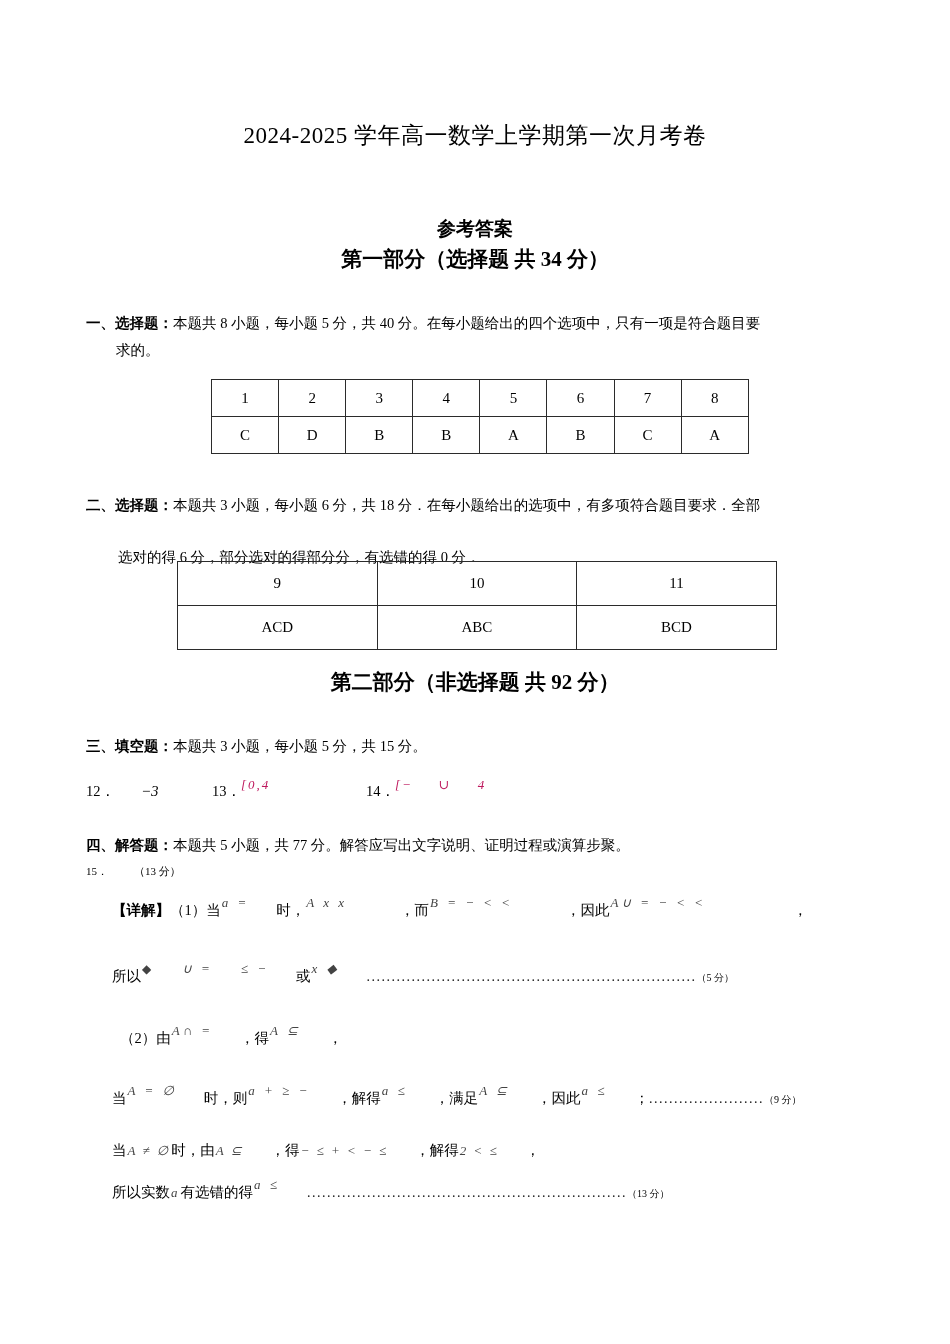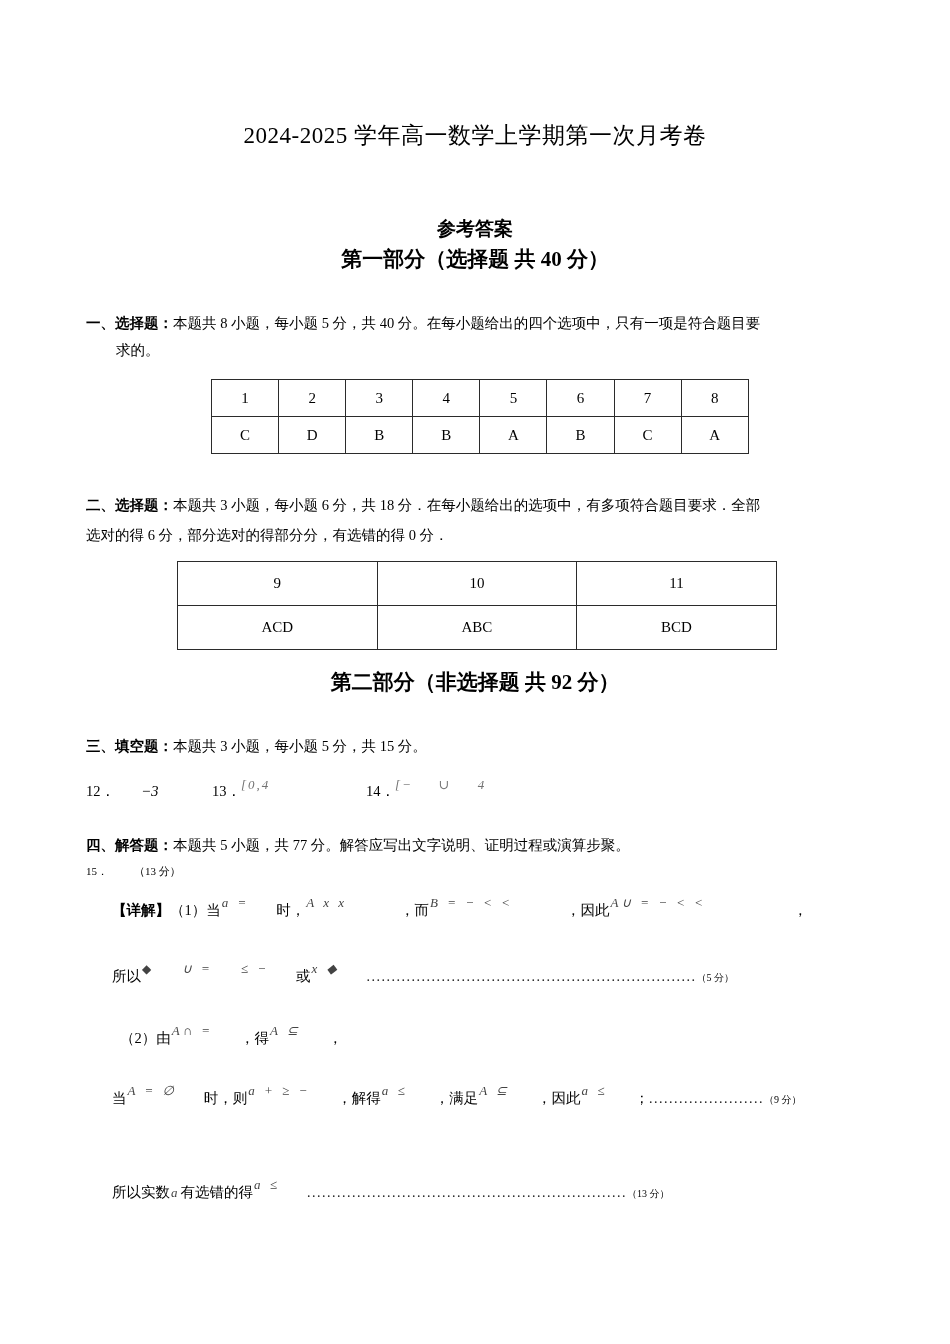--- a/index.html
+++ b/index.html
@@ -103,21 +103,21 @@
   .blank-item .val {
     font-size: 15px;
     font-style: italic;
     font-family: "Liberation Serif", serif;
   }
   .frag-sup {
     position: relative;
     top: -7px;
     font-size: 13px;
     font-style: italic;
-    color: #737373;
+    color: #be185d;
     letter-spacing: 2px;
   }
 
   
   .sol-line {
     position: absolute;
     left: 112px;
     width: 740px;
     font-size: 14.5px;
     line-height: 16px;
@@ -162,21 +162,21 @@
   }
 </style>
 </head>
 <body>
 
 <div class="page">
 
   <h1 class="doc-title">2024-2025 学年高一数学上学期第一次月考卷</h1>
   <div class="doc-subtitle">参考答案</div>
 
-  <div class="part-heading" id="part1-heading">第一部分（选择题 共 40 分）</div>
+  <div class="part-heading" id="part1-heading">第一部分（选择题 共 34 分）</div>
 
   <div class="para" style="top:310px;">
     <b>一、选择题：</b><span>本题共 8 小题，每小题 5 分，共 40 分。在每小题给出的四个选项中，只有一项是符合题目要</span><span class="hang-line">求的。</span>
   </div>
 
   <table class="answer-table" id="table-choice-single">
     <tbody>
         <tr>
       <td>1</td>
       <td>2</td>
@@ -196,21 +196,21 @@
       <td>B</td>
       <td>C</td>
       <td>A</td>
     </tr>
   </tbody>
     </table>
 
   <div class="para" style="top:492px;">
     <b>二、选择题：</b><span>本题共 3 小题，每小题 6 分，共 18 分．在每小题给出的选项中，有多项符合题目要求．全部</span>
   </div>
-  <div class="para" style="top:522px;">
+  <div class="para" style="top:544px;margin-left:32px;">
     <span>选对的得 6 分，部分选对的得部分分，有选错的得 0 分．</span>
   </div>
 
   <table class="answer-table" id="table-choice-multi">
     <tbody>
         <tr>
       <td>9</td>
       <td>10</td>
       <td>11</td>
     </tr>
@@ -257,18 +257,21 @@
   </div>
 
   <div class="sol-line" style="top:1030px;margin-left:8px;">
     <span>（2）</span><span>由</span><span class="mathfrag">A∩   =</span><span class="gap-s"></span><span>，得</span><span class="mathfrag">A ⊆</span><span class="gap-s"></span><span>，</span>
   </div>
 
   <div class="sol-line wide" style="top:1090px;">
     <span>当</span><span class="mathfrag">A = ∅</span><span class="gap-s"></span><span>时，则</span><span class="mathfrag">a +  ≥      −</span><span class="gap-s"></span><span>，解得</span><span class="mathfrag">a ≤</span><span class="gap-s"></span><span>，满足</span><span class="mathfrag">A ⊆</span><span class="gap-s"></span><span>，因此</span><span class="mathfrag">a ≤</span><span class="gap-s"></span><span>；</span><span class="dots">.......................</span><span class="score">（9 分）</span>
   </div>
 
+  <div class="sol-line wide" style="top:1142px;">
+    <span>当</span><span class="mathfrag base">A ≠ ∅</span><span>时，由</span><span class="mathfrag base">A ⊆</span><span class="gap-s"></span><span>，得</span><span class="mathfrag base">−  ≤   +  &lt;     −  ≤</span><span class="gap-s"></span><span>，解得</span><span class="mathfrag base">2 &lt;    ≤</span><span class="gap-s"></span><span>，</span>
+  </div>
 
   <div class="sol-line wide" style="top:1184px;">
     <span>所以实数</span><span class="mathfrag base">a</span><span>有选错的得</span><span class="mathfrag">a ≤</span><span class="gap-s"></span><span class="dots">................................................................</span><span class="score">（13 分）</span>
   </div>
 
 </div>
 
 </body></html>

